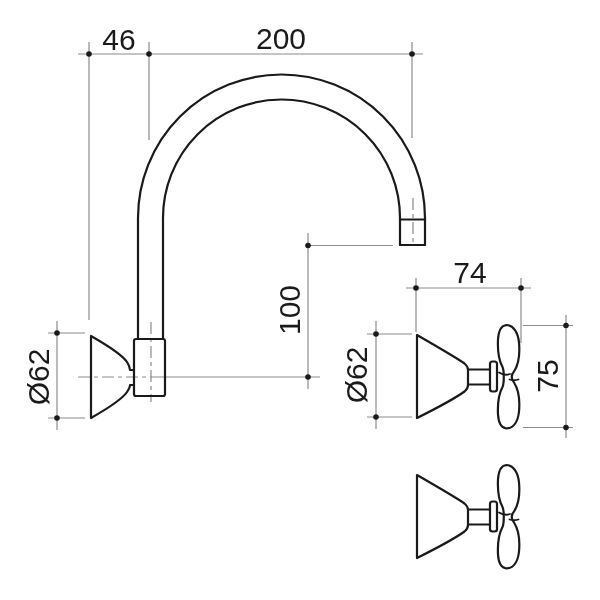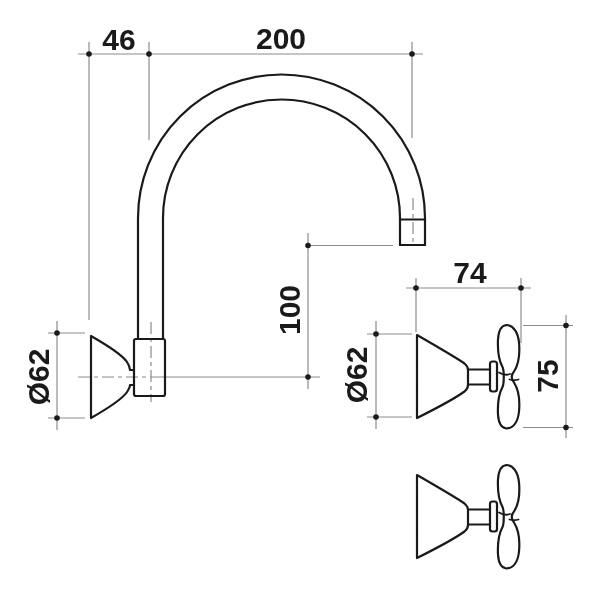--- a/index.html
+++ b/index.html
@@ -2,21 +2,21 @@
 <html style="--bg: #ffffff; --object-color: #1a1a1a; --dim-color: #8c8c8c; --text-color: #1a1a1a;"><head>
 <meta charset="utf-8">
 <style>
   :root{
     --bg:#ffffff;
     --object-color:#1a1a1a;
     --dim-color:#8c8c8c;
     --text-color:#1a1a1a;
   }
   html,body{margin:0;padding:0;width:600px;height:600px;background:var(--bg);overflow:hidden;}
-  .canvas{width:600px;height:600px;font-weight:bold;}
+  .canvas{width:600px;height:600px;}
   svg{display:block;}
   .obj{fill:none;stroke:var(--object-color);stroke-width:2.2;stroke-linecap:round;stroke-linejoin:round;}
   .obj-thin{fill:none;stroke:var(--object-color);stroke-width:1.8;stroke-linecap:round;}
   .dim{fill:none;stroke:var(--dim-color);stroke-width:1.2;}
   .cl{fill:none;stroke:var(--dim-color);stroke-width:1.2;stroke-dasharray:12 4 4 4;}
   .dot{fill:var(--object-color);stroke:none;}
   .lbl{font-family:"Liberation Sans",sans-serif;font-size:30px;fill:var(--text-color);}
 </style>
 </head>
 <body>

